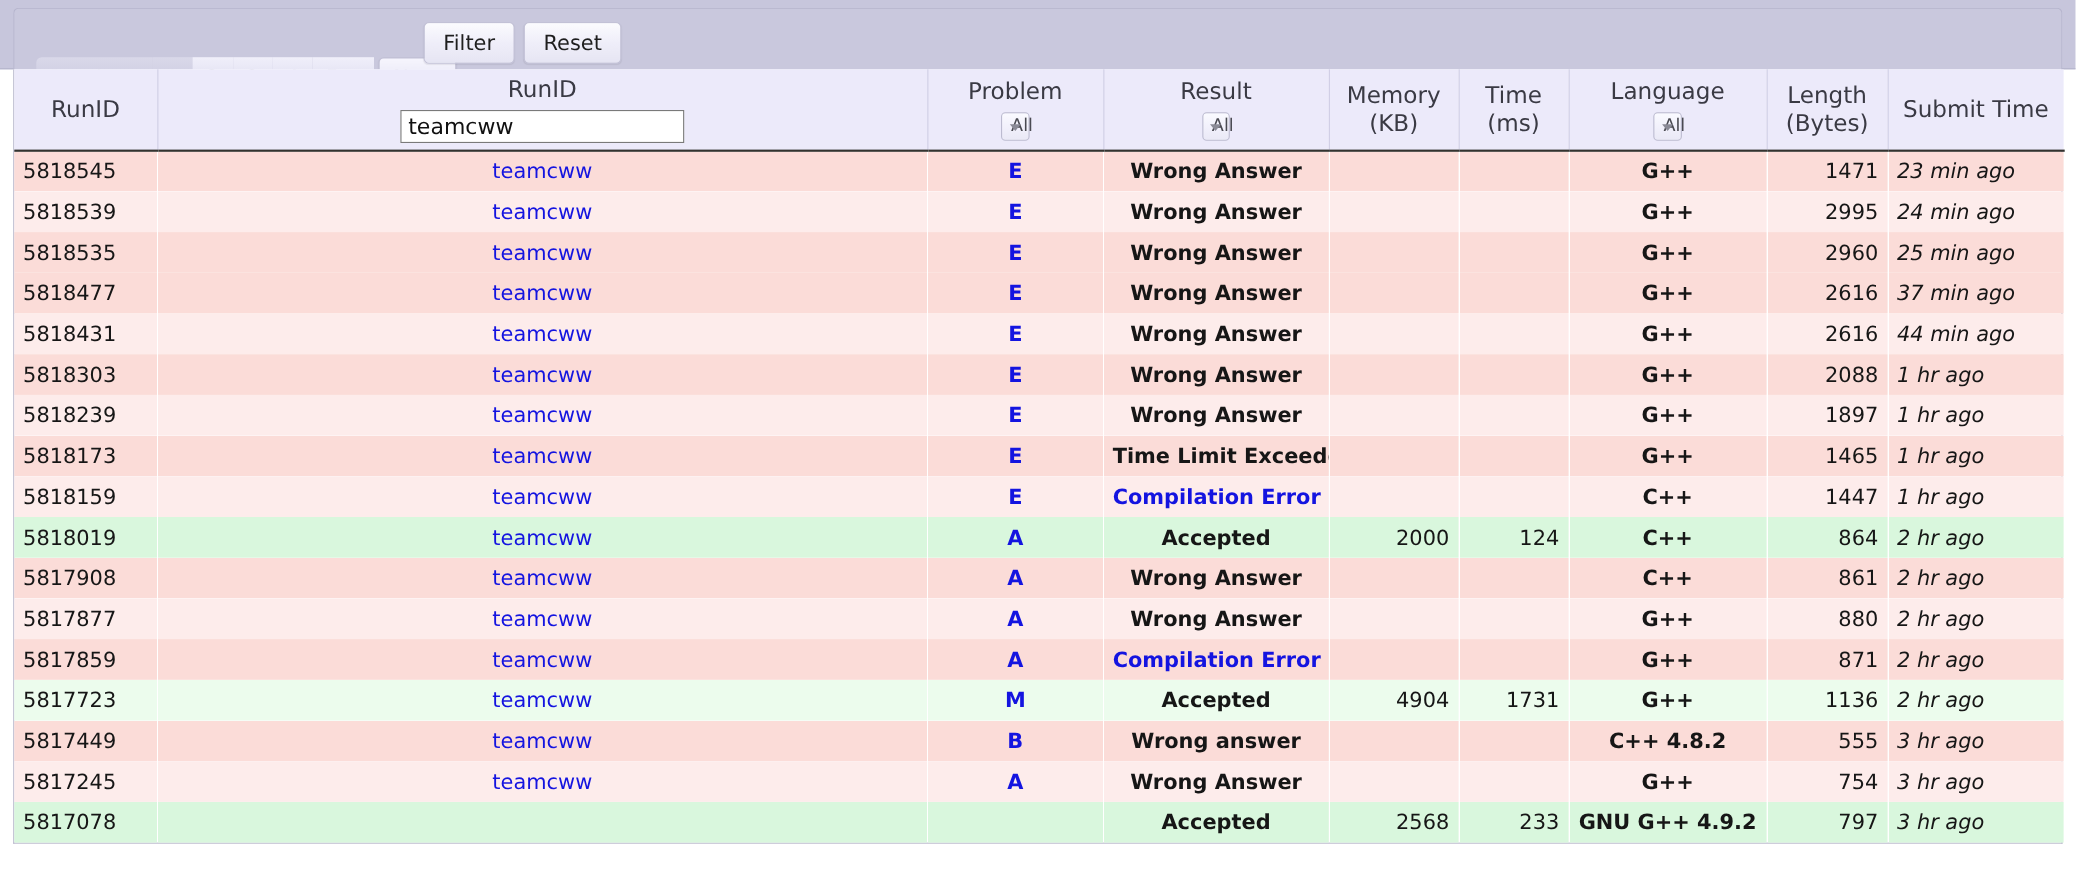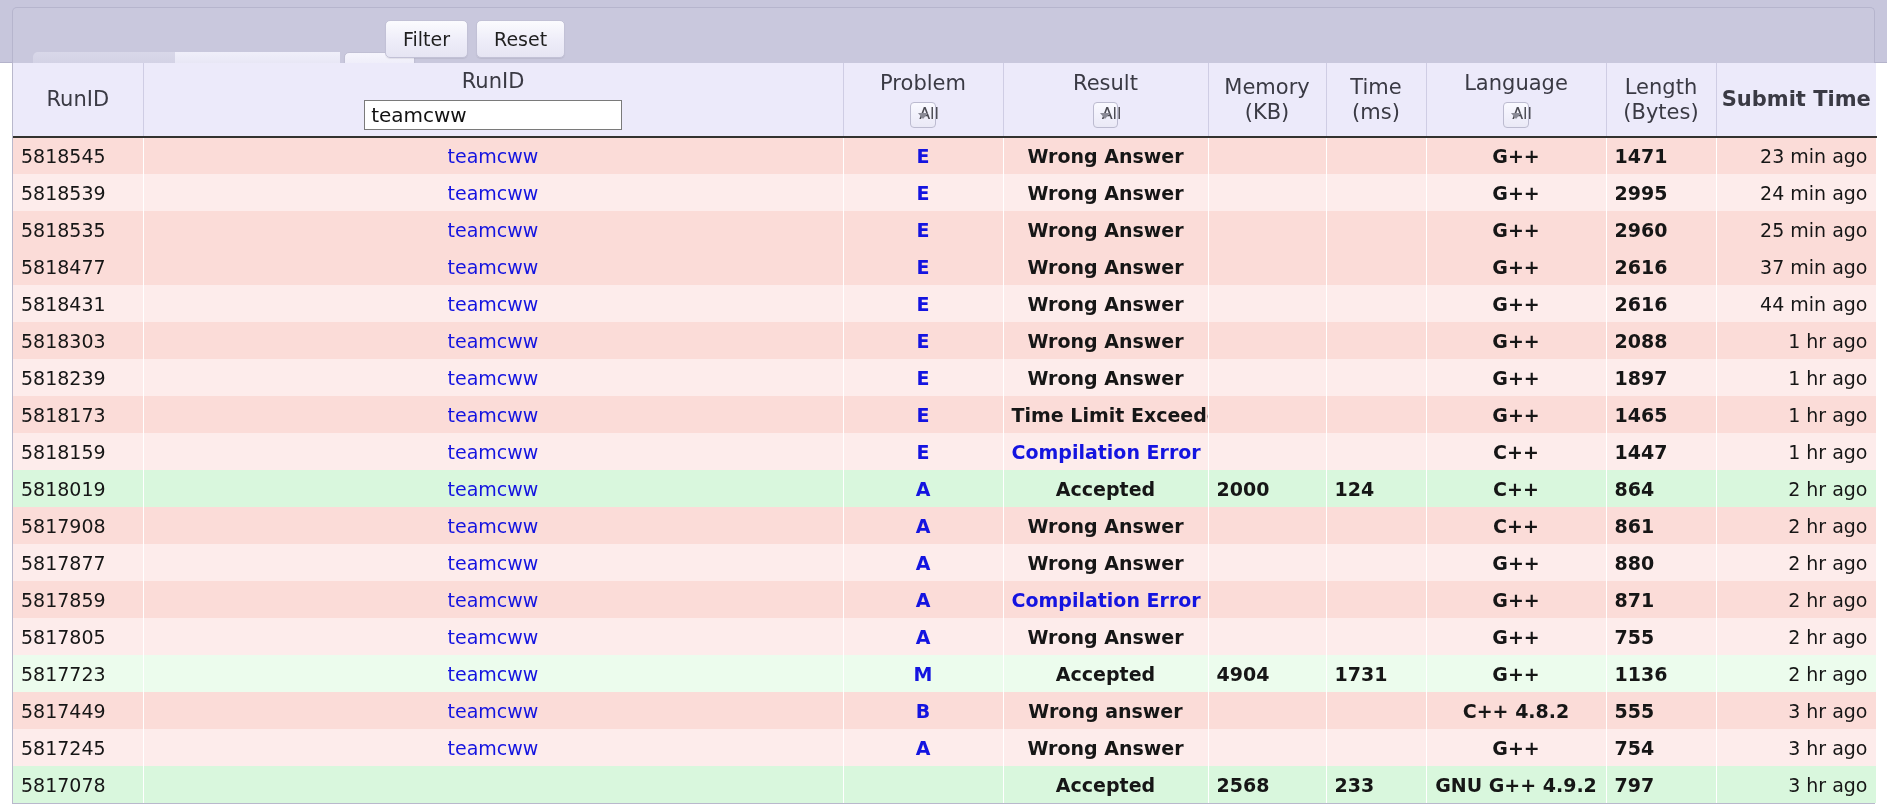--- a/index.html
+++ b/index.html
@@ -97,21 +97,21 @@
     border-right:1px solid #cfcde4;
     border-bottom:2px solid #33322f;
     color:#3a3a44;
     font-weight:normal;
     font-size:21px;
     height:74px;
     vertical-align:middle;
     padding:0 4px;
     box-sizing:border-box;
   }
-  table.grid thead th:last-child{border-right:none;font-weight:bold;}
+  table.grid thead th:last-child{border-right:none;}
   .hdr-stack{display:flex;flex-direction:column;align-items:center;justify-content:center;line-height:1.18;}
   .hdr-title{display:block;text-align:center;}
   .hdr-ctl{margin-top:6px;display:flex;justify-content:center;}
 
   .user-input{
     width:98%;
     box-sizing:border-box;
     height:30px;
     font-size:20px;
     font-family:"DejaVu Sans","Liberation Sans",sans-serif;
@@ -158,23 +158,23 @@
   tr.r-ok-a td{background:#d9f7dd;}
   tr.r-ok-b td{background:#ecfced;}
 
   .c-runid{text-align:left;padding-left:14px;color:#101010;}
   .c-user{text-align:center;}
   .c-user a{color:#1414e0;text-decoration:none;cursor:pointer;}
   .c-prob{text-align:center;}
   .c-prob a{color:#1414e0;text-decoration:none;font-weight:bold;cursor:pointer;}
   .c-result{text-align:center;font-weight:bold;color:#111;}
   .c-result.ce{color:#1414e0;}
-  .c-mem,.c-time,.c-len{padding-right:18px;font-weight:bold;}
+  .c-mem,.c-time,.c-len{text-align:right;padding-right:18px;}
   .c-lang{text-align:center;color:#16a016;font-weight:bold;font-size:15px;}
-  .c-sub{text-align:right;color:#111;}
+  .c-sub{text-align:left;color:#111;font-style:italic;}
 </style>
 </head>
 <body>
 
 <div id="app">
 
   <div class="toolbar">
     <div class="toolbar-inner">
 
       <div class="pager">
@@ -429,31 +429,20 @@
             <td class="c-runid">5817859</td>
             <td class="c-user"><a>teamcww</a></td>
             <td class="c-prob"><a>A</a></td>
             <td class="c-result ce">Compilation Error</td>
             <td class="c-mem"></td>
             <td class="c-time"></td>
             <td class="c-lang">G++</td>
             <td class="c-len">871</td>
             <td class="c-sub">2 hr ago</td>
           </tr>
-          <tr class="r-wrong-b">
-            <td class="c-runid">5817805</td>
-            <td class="c-user"><a>teamcww</a></td>
-            <td class="c-prob"><a>A</a></td>
-            <td class="c-result">Wrong Answer</td>
-            <td class="c-mem"></td>
-            <td class="c-time"></td>
-            <td class="c-lang">G++</td>
-            <td class="c-len">755</td>
-            <td class="c-sub">2 hr ago</td>
-          </tr>
           <tr class="r-ok-b">
             <td class="c-runid">5817723</td>
             <td class="c-user"><a>teamcww</a></td>
             <td class="c-prob"><a>M</a></td>
             <td class="c-result">Accepted</td>
             <td class="c-mem">4904</td>
             <td class="c-time">1731</td>
             <td class="c-lang">G++</td>
             <td class="c-len">1136</td>
             <td class="c-sub">2 hr ago</td>

